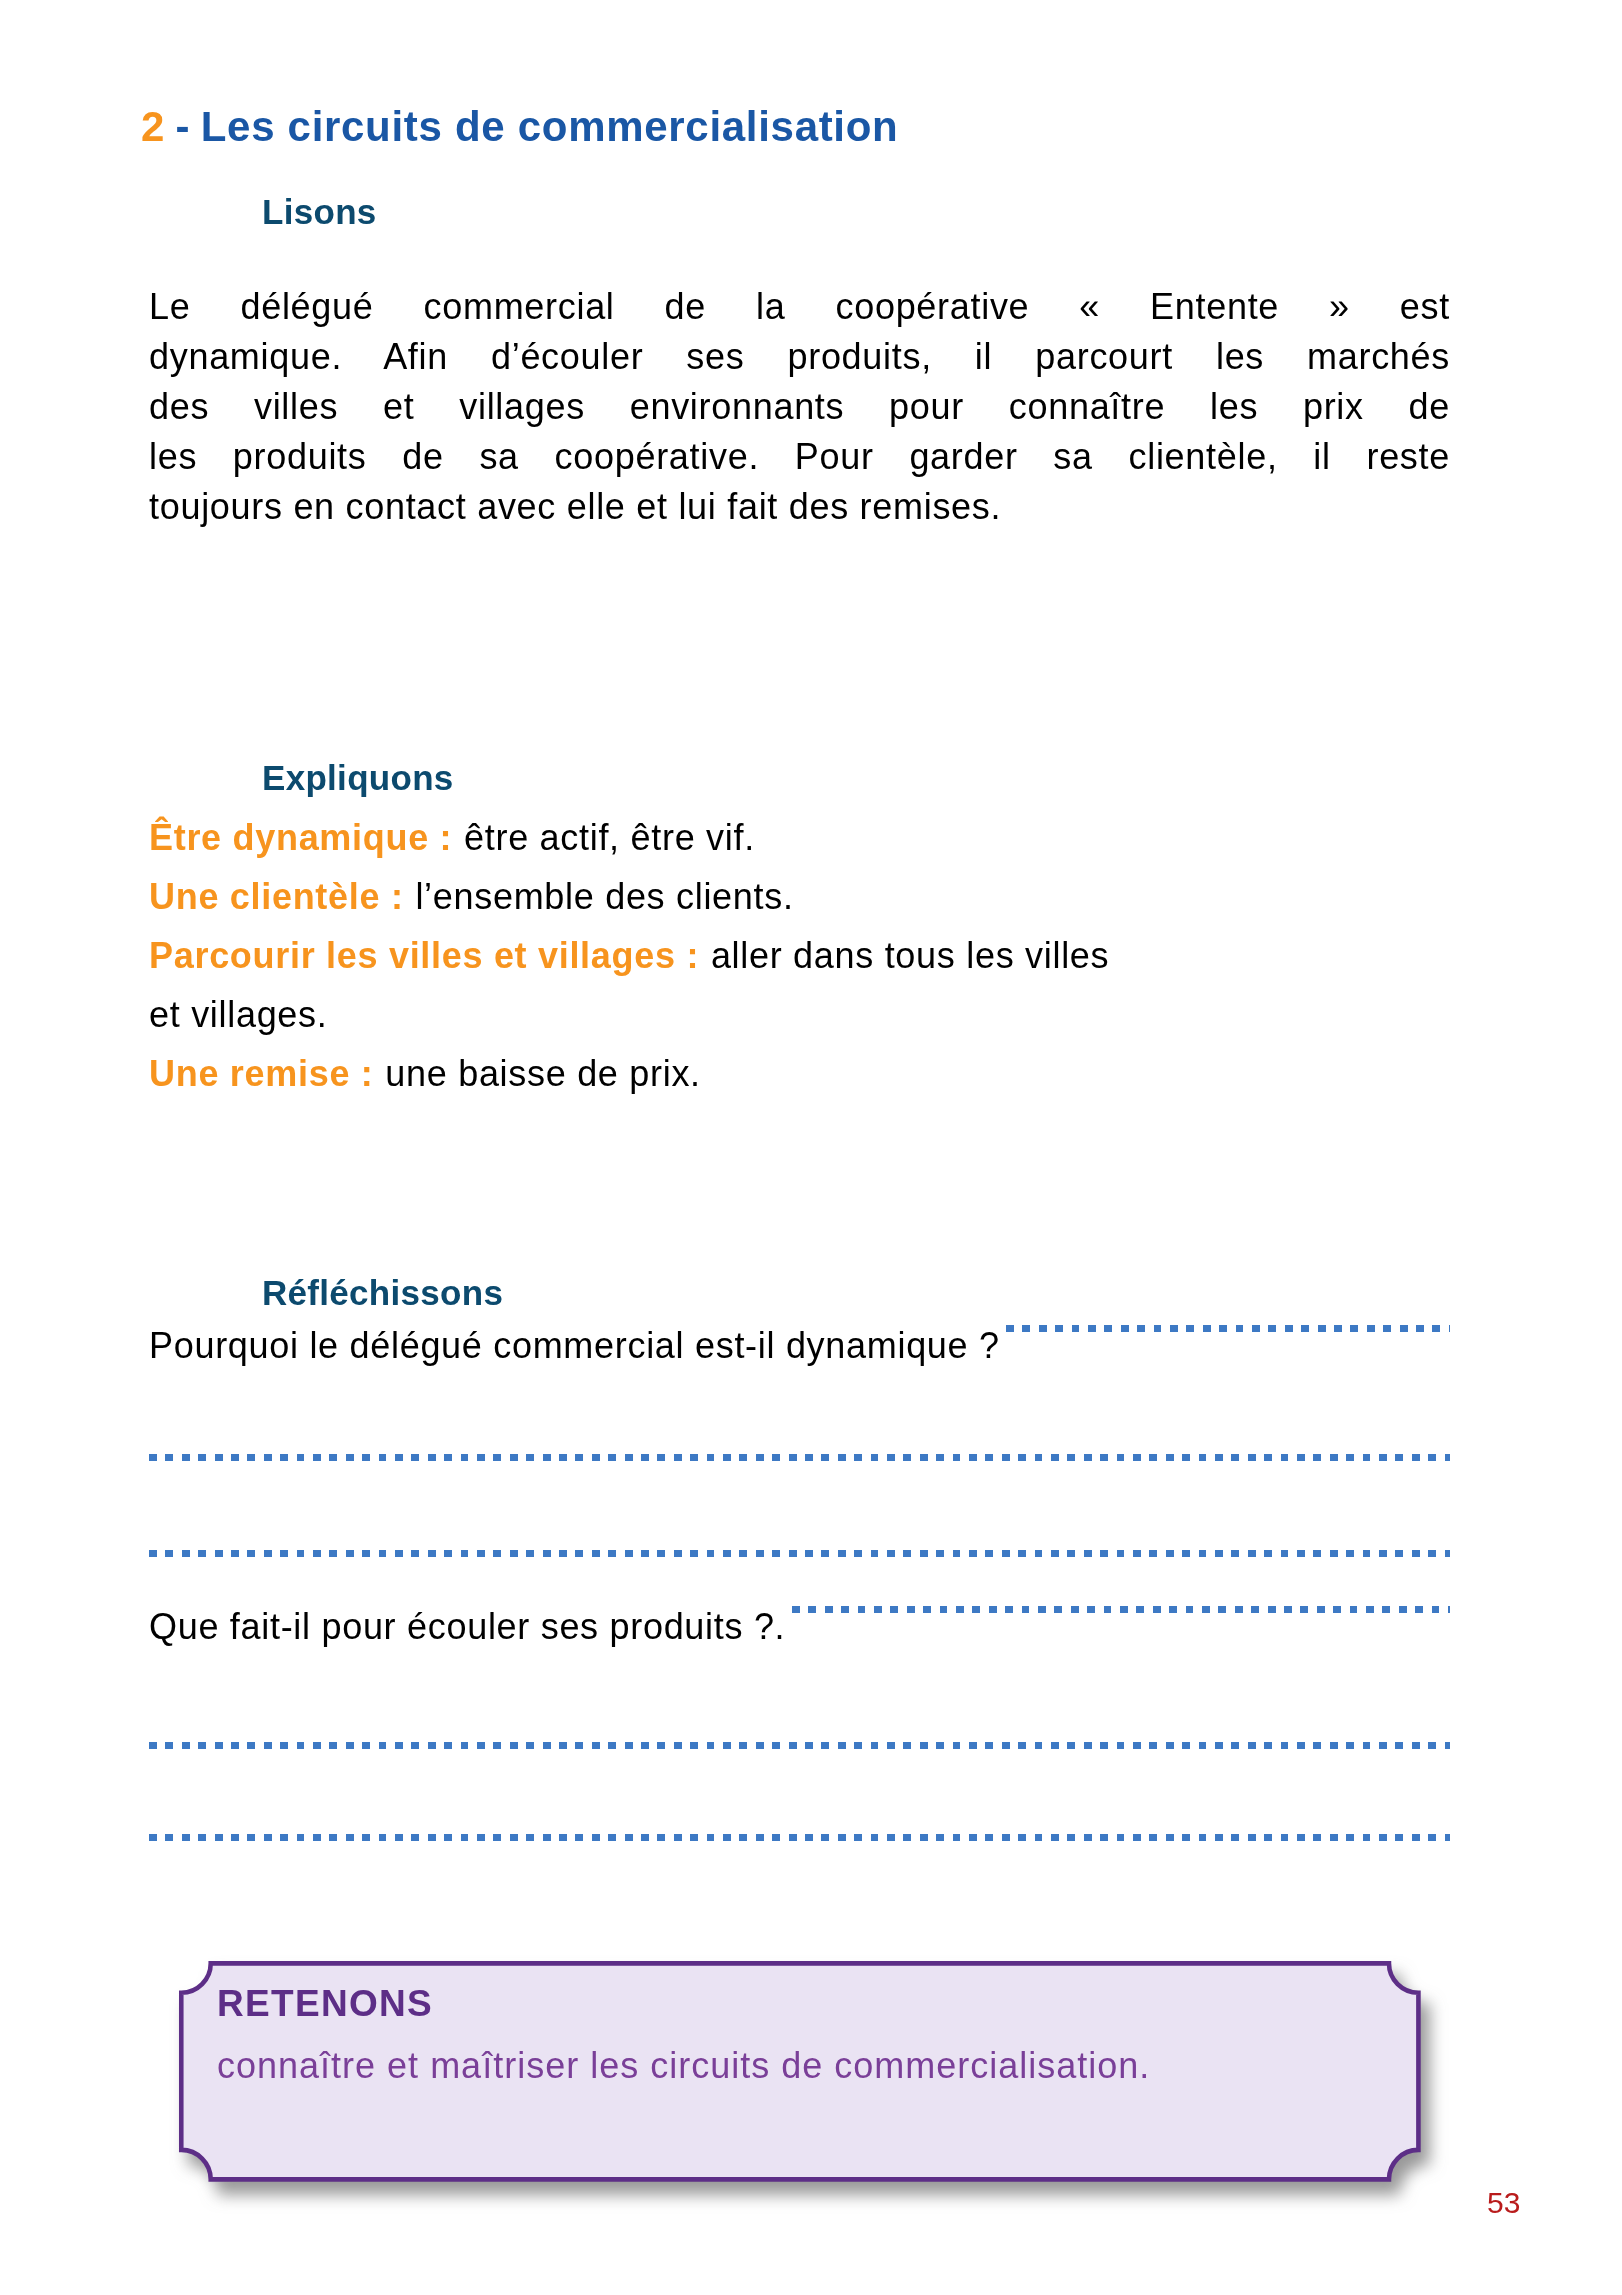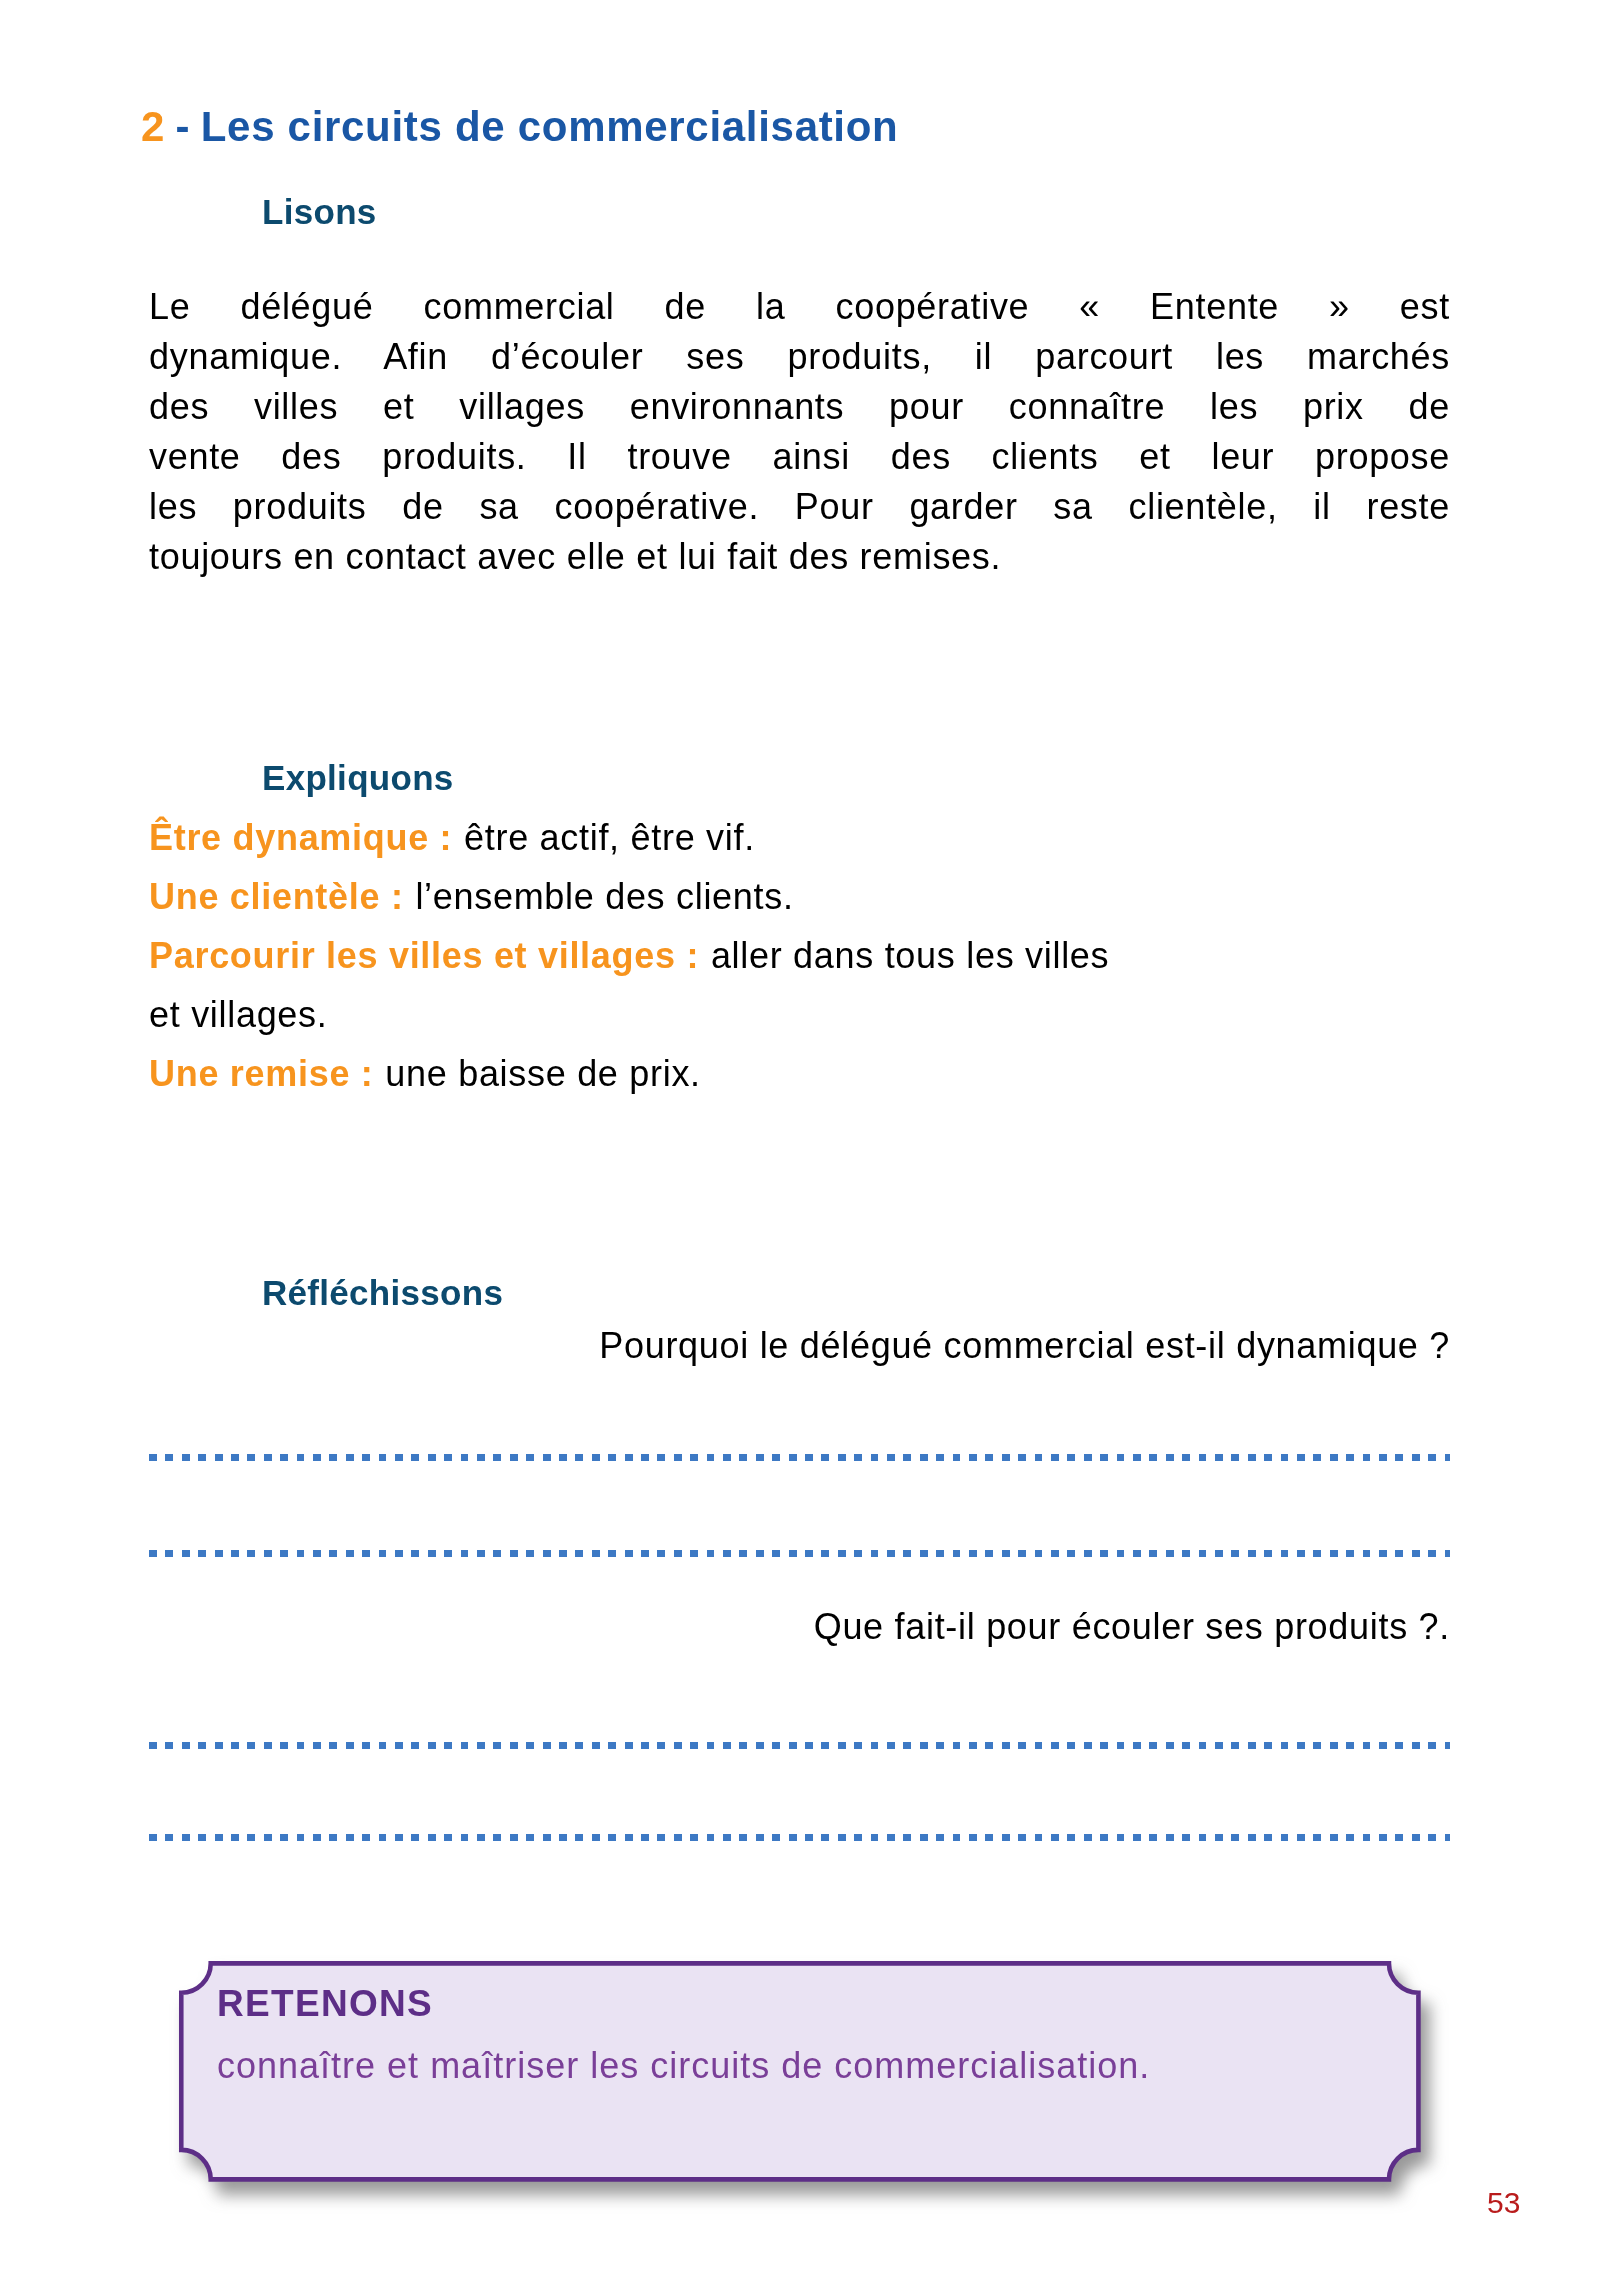--- a/index.html
+++ b/index.html
@@ -66,25 +66,24 @@
   .def-line { white-space: nowrap; }
   .term { color: #F7941E; font-weight: 700; }
   .term:not(:empty) { margin-right: 11.8px; }
 
   
   .question-row {
     position: absolute;
     left: 149px;
     width: 1301px;
     display: flex;
-    align-items: flex-end;
+    align-items: flex-start;
     font-size: 36px;
     letter-spacing: 0.7px;
     color: #000000;
-    flex-direction: column;
   }
   #question-1 { top: 1325px; }
   #question-2 { top: 1606px; }
   .q-text { white-space: nowrap; }
   .q-dashes {
     flex: 1;
     height: 6.5px;
     margin: 0 0 9.2px 6.5px;
     background: repeating-linear-gradient(90deg, #3D79C4 0 7.9px, transparent 7.9px 16.4px);
   }
@@ -146,21 +145,20 @@
   <div class="section-heading">
     <span class="section-number">2</span><span class="section-sep">-</span><span>Les circuits de commercialisation</span>
   </div>
 
   <div class="sub-heading" id="heading-lisons">Lisons</div>
 
   <div class="reading">
     <div class="line">Le délégué commercial de la coopérative « Entente » est</div>
     <div class="line">dynamique. Afin d’écouler ses produits, il parcourt les marchés</div>
     <div class="line">des villes et villages environnants pour connaître les prix de</div>
-    <div class="line">vente des produits. Il trouve ainsi des clients et leur propose</div>
     <div class="line">les produits de sa coopérative. Pour garder sa clientèle, il reste</div>
     <div class="line last">toujours en contact avec elle et lui fait des remises.</div>
   </div>
 
   <div class="sub-heading" id="heading-expliquons">Expliquons</div>
 
   <div class="definitions">
     <div class="def-line">
       <span class="term">Être dynamique :</span><span>être actif, être vif.</span>
     </div>

